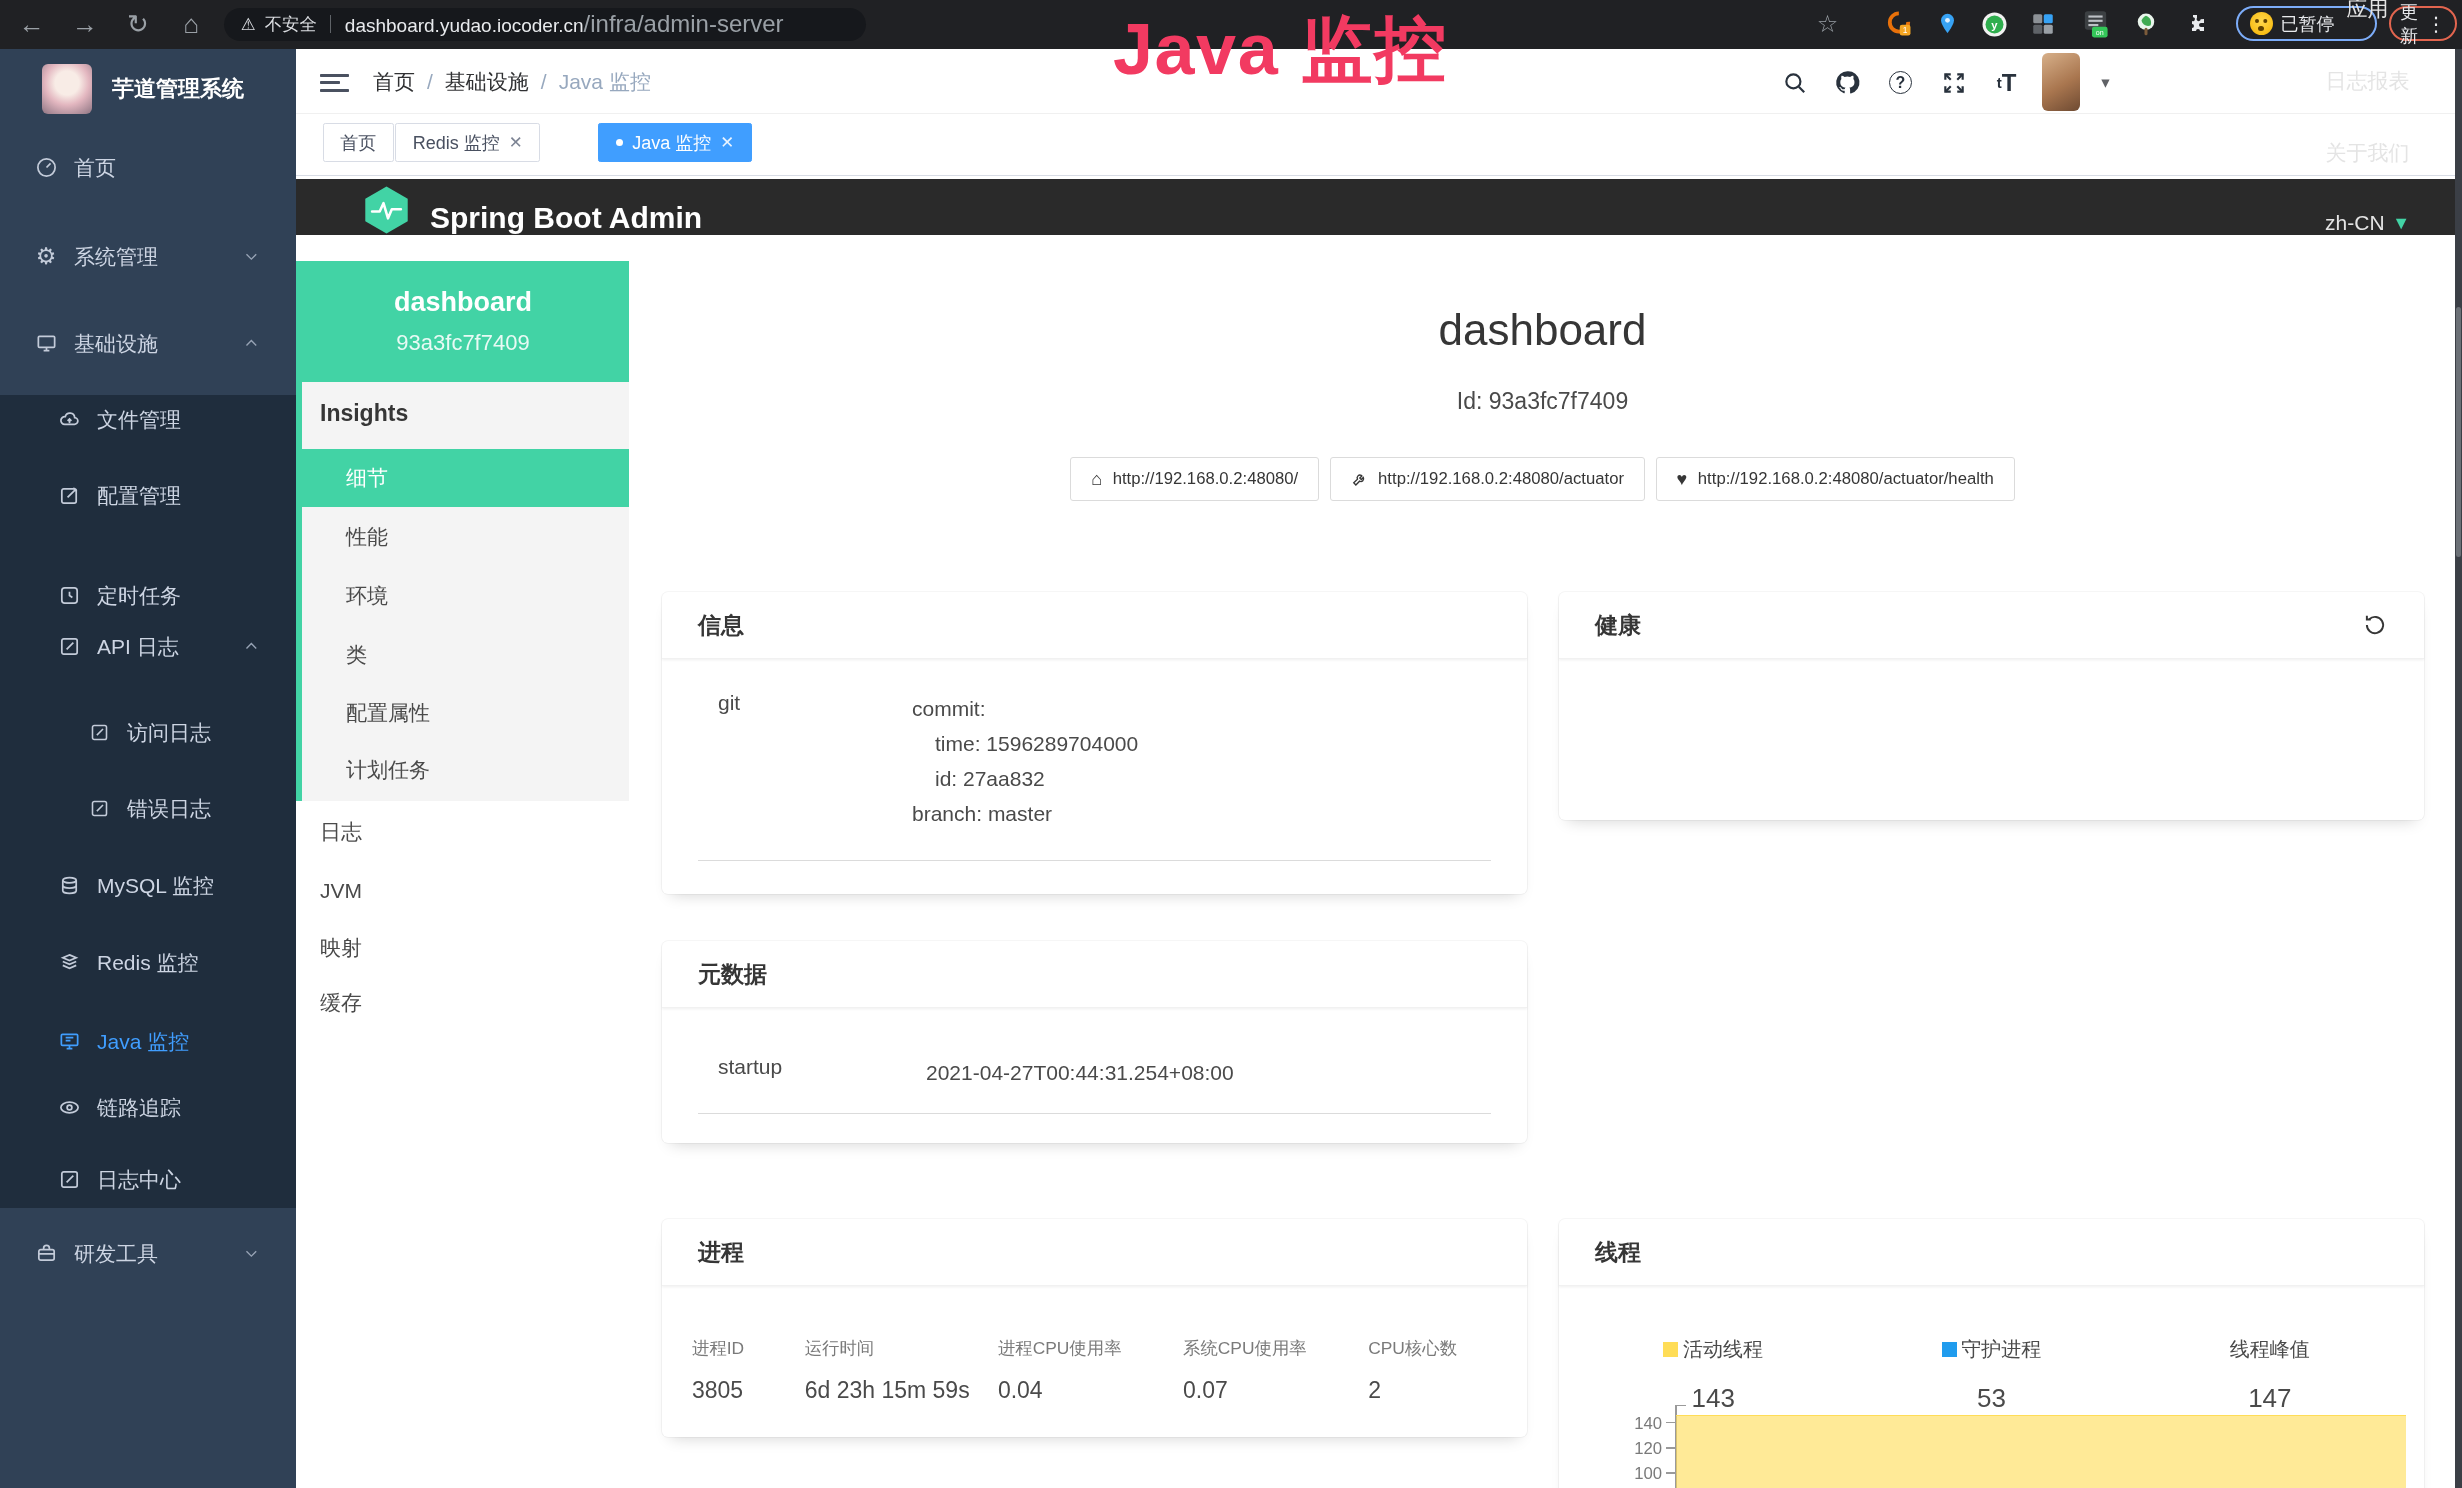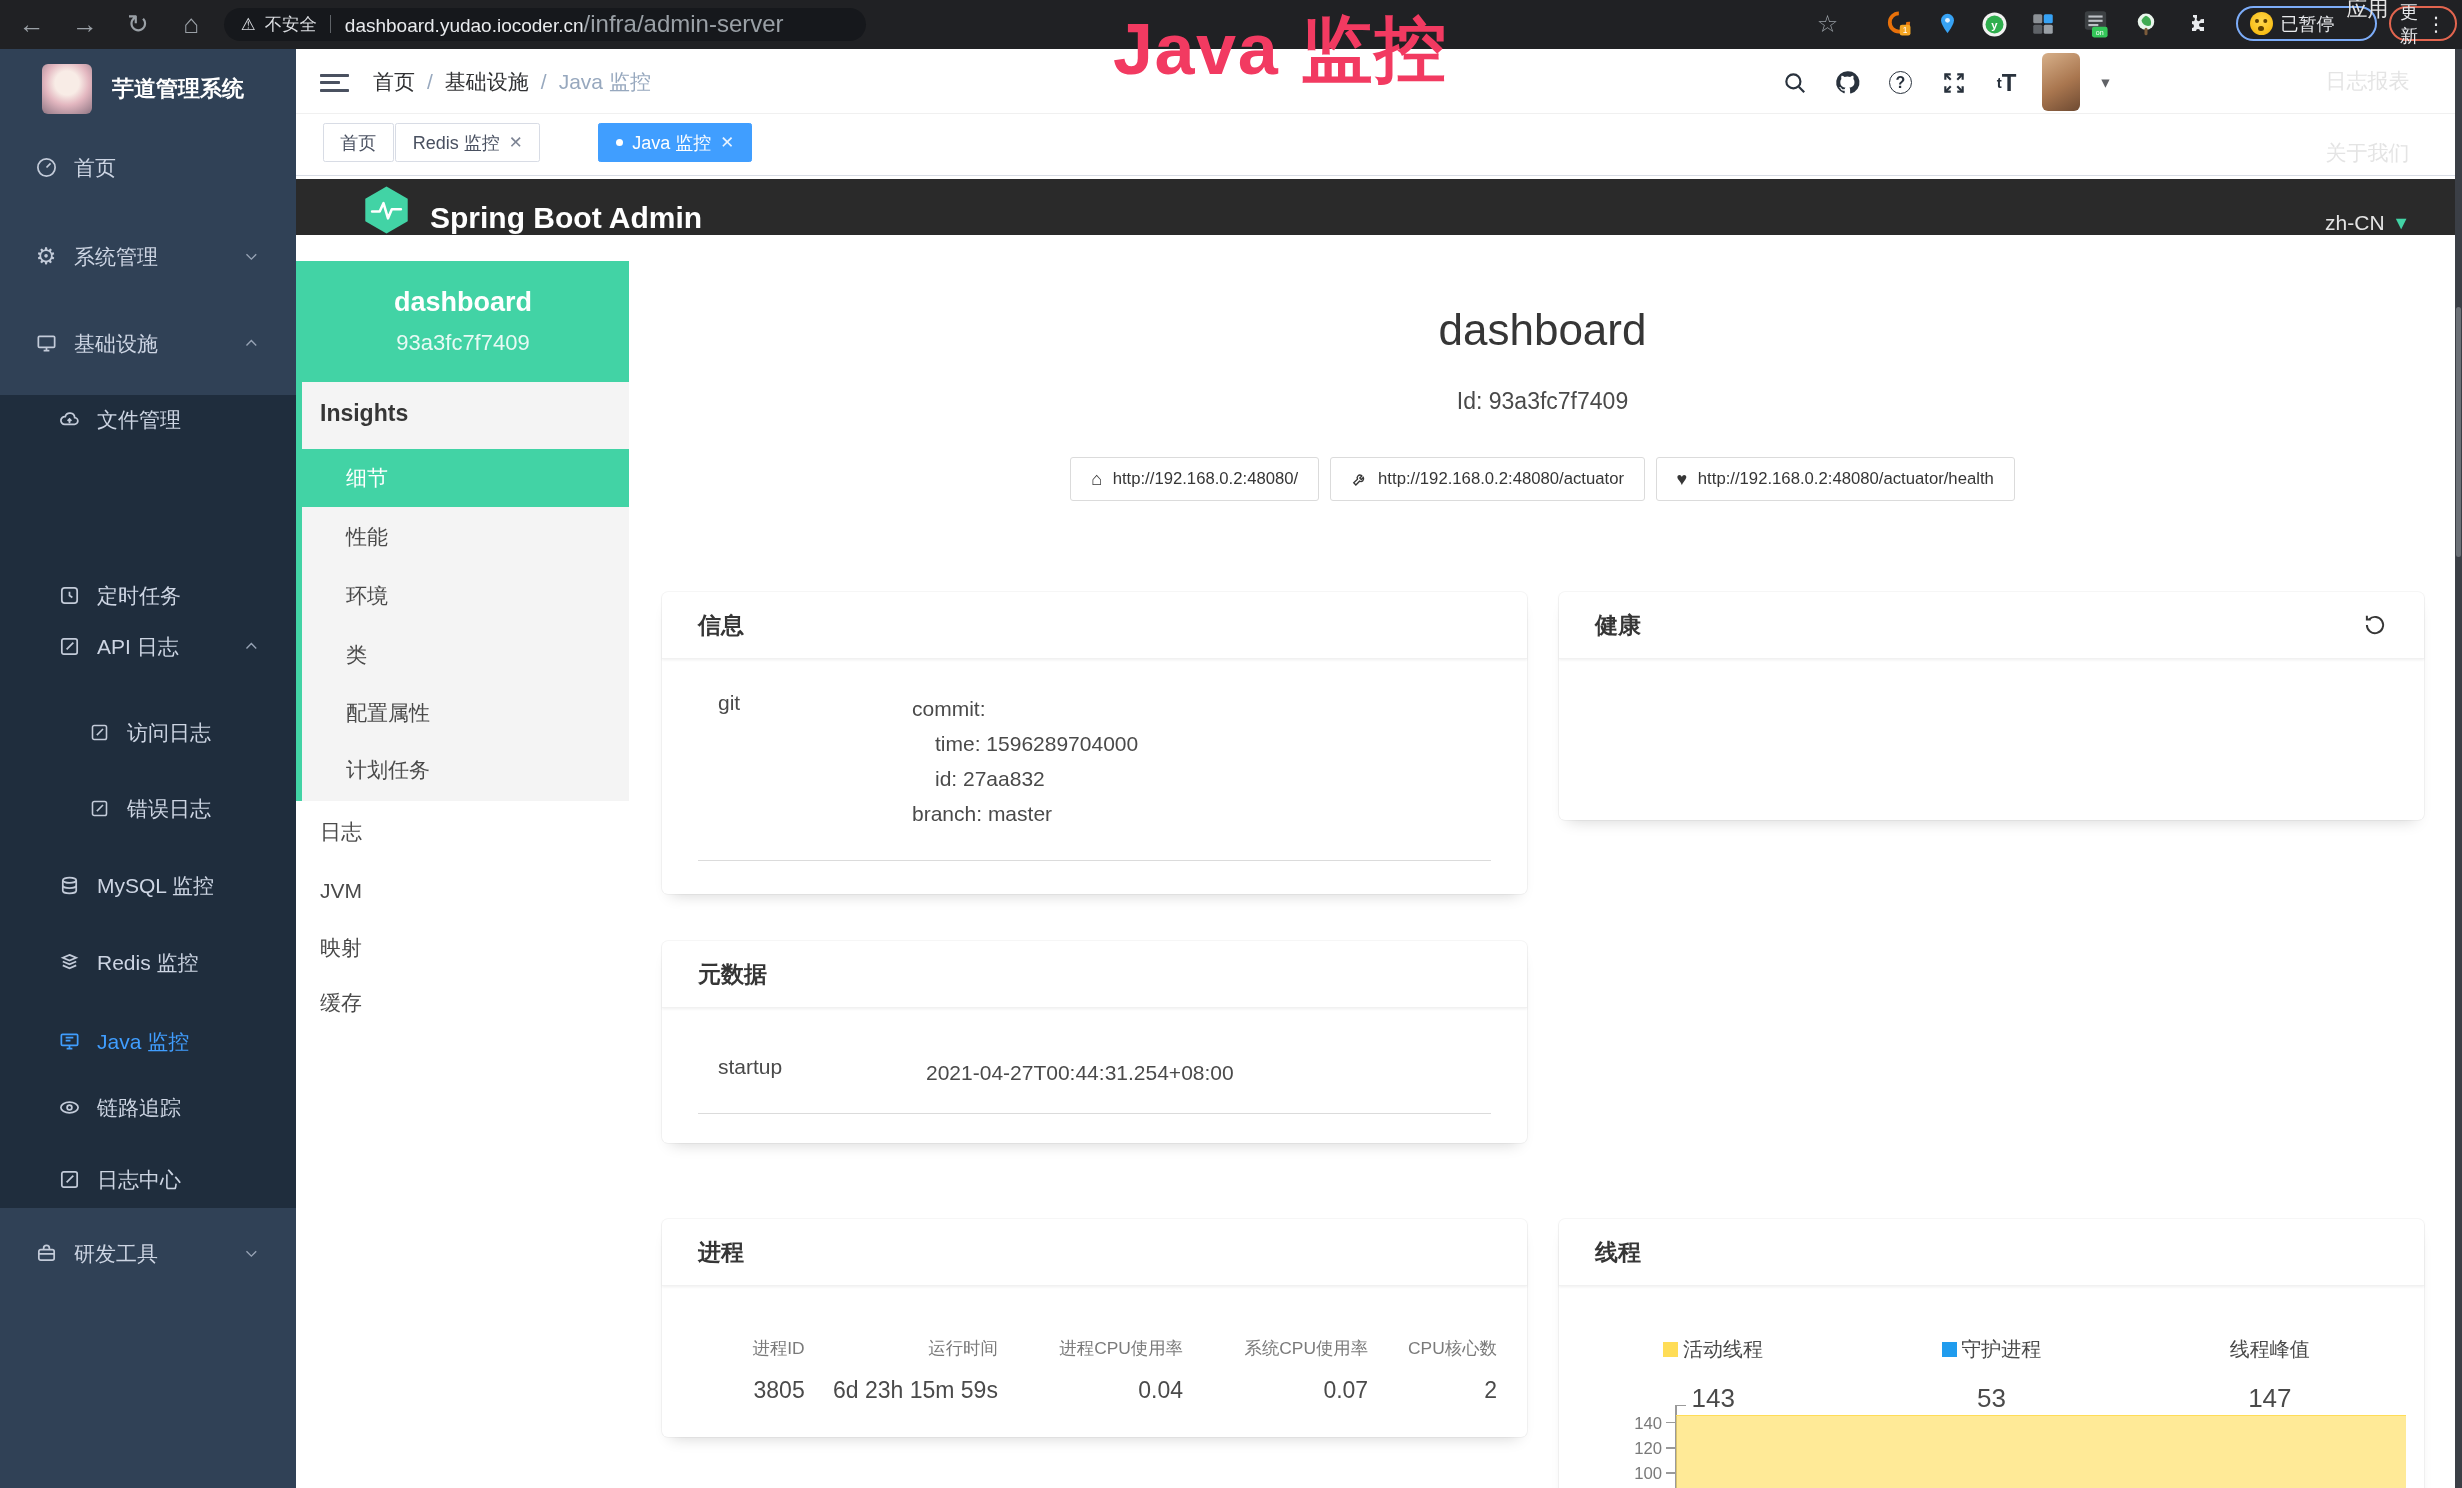--- a/index.html
+++ b/index.html
@@ -118,21 +118,21 @@
   .kv-val { font-size:21px; color:#4a4a4a; line-height:35px; }
   .kv-val .ind { padding-left:23px; }
 
   .hist-ic { margin-left:auto; color:#363636; }
   .health-row { display:flex; justify-content:space-between; align-items:center; margin:0 23px;
                 padding:0 42px 0 29px; border-bottom:0.8px solid #dbdbdb; height:53px; }
   .health-name { font-size:21px; font-weight:600; color:#363636; }
   .health-up { font-size:23px; font-weight:bold; }
 
   .ptable { display:flex; padding:0 30px; }
-  .pcol { text-align:right; }
+  .pcol { text-align:left; }
   .pcol .phead { font-size:17.4px; color:#7a7a7a; }
   .pcol .pval { font-size:23px; color:#4a4a4a; margin-top:16.7px; }
 
   .tstats { display:flex; padding:0 15px; }
   .tstat { flex:1; text-align:center; }
   .tleg { font-size:20px; color:#4a4a4a; display:inline-flex; align-items:center; gap:4.6px; }
   .lsq { width:15px; height:15px; display:inline-block; }
   .lsq.yellow { background:#ffdd57; }
   .lsq.blue { background:#209cee; }
   .tval { font-size:26px; color:#4a4a4a; margin-top:20px; }
@@ -282,20 +282,29 @@
     </div>
 
     <div class="srow sub" style="top:340px">
       <span class="micon">
         <svg class="ic" width="23" height="23" viewBox="0 0 24 24" fill="none" stroke="currentColor" stroke-width="1.8">
             <path d="M7 17a4 4 0 1 1 .6-7.96A5 5 0 0 1 17.4 10 3.5 3.5 0 0 1 17 17z"></path>
             <path d="M12 16v-4M10 13.5l2-2 2 2"></path>
           </svg>
       </span>
       <span>文件管理</span>
+    </div>
+    <div class="srow sub" style="top:416px">
+      <span class="micon">
+        <svg class="ic" width="23" height="23" viewBox="0 0 24 24" fill="none" stroke="currentColor" stroke-width="1.8">
+            <rect x="4" y="5" width="15" height="15" rx="2"></rect>
+            <path d="M10 14l8.5-8.5M16 4l3.5 3.5"></path>
+          </svg>
+      </span>
+      <span>配置管理</span>
     </div>
     <div class="srow sub" style="top:516px">
       <span class="micon">
         <svg class="ic" width="23" height="23" viewBox="0 0 24 24" fill="none" stroke="currentColor" stroke-width="1.8">
             <rect x="4" y="4" width="16" height="16" rx="3"></rect>
             <path d="M12 8v4l3 2"></path>
           </svg>
       </span>
       <span>定时任务</span>
     </div>

